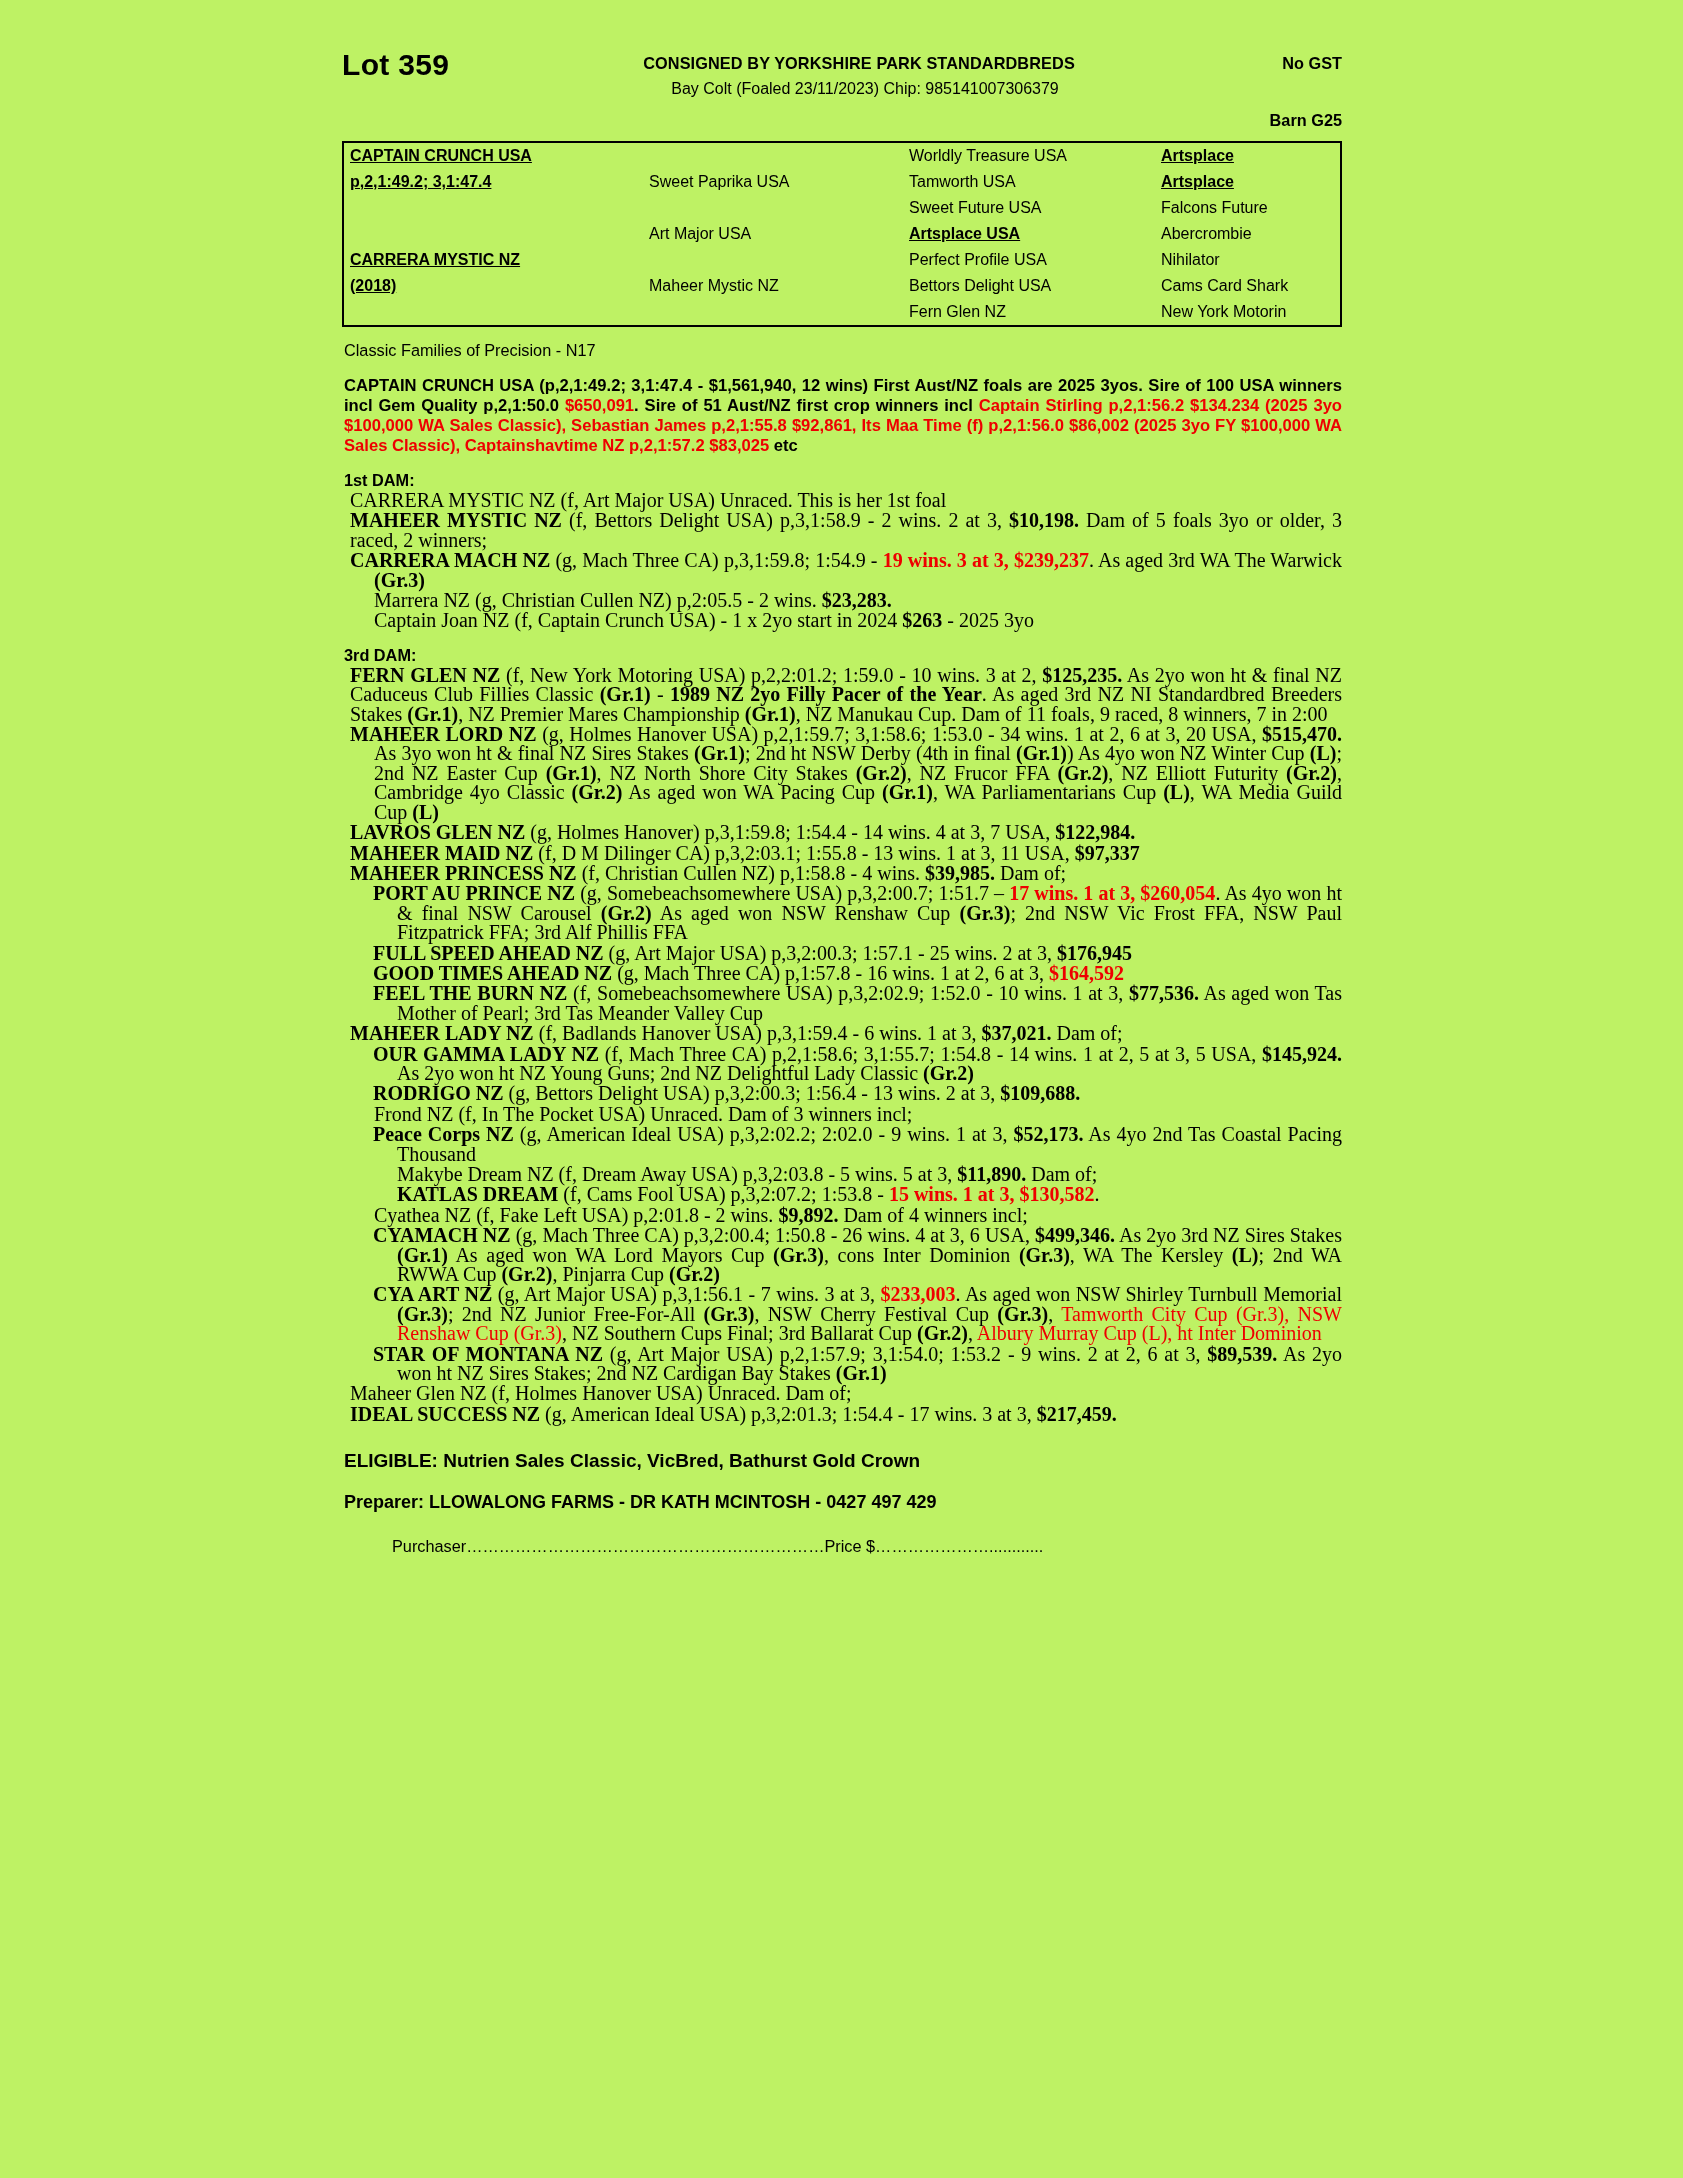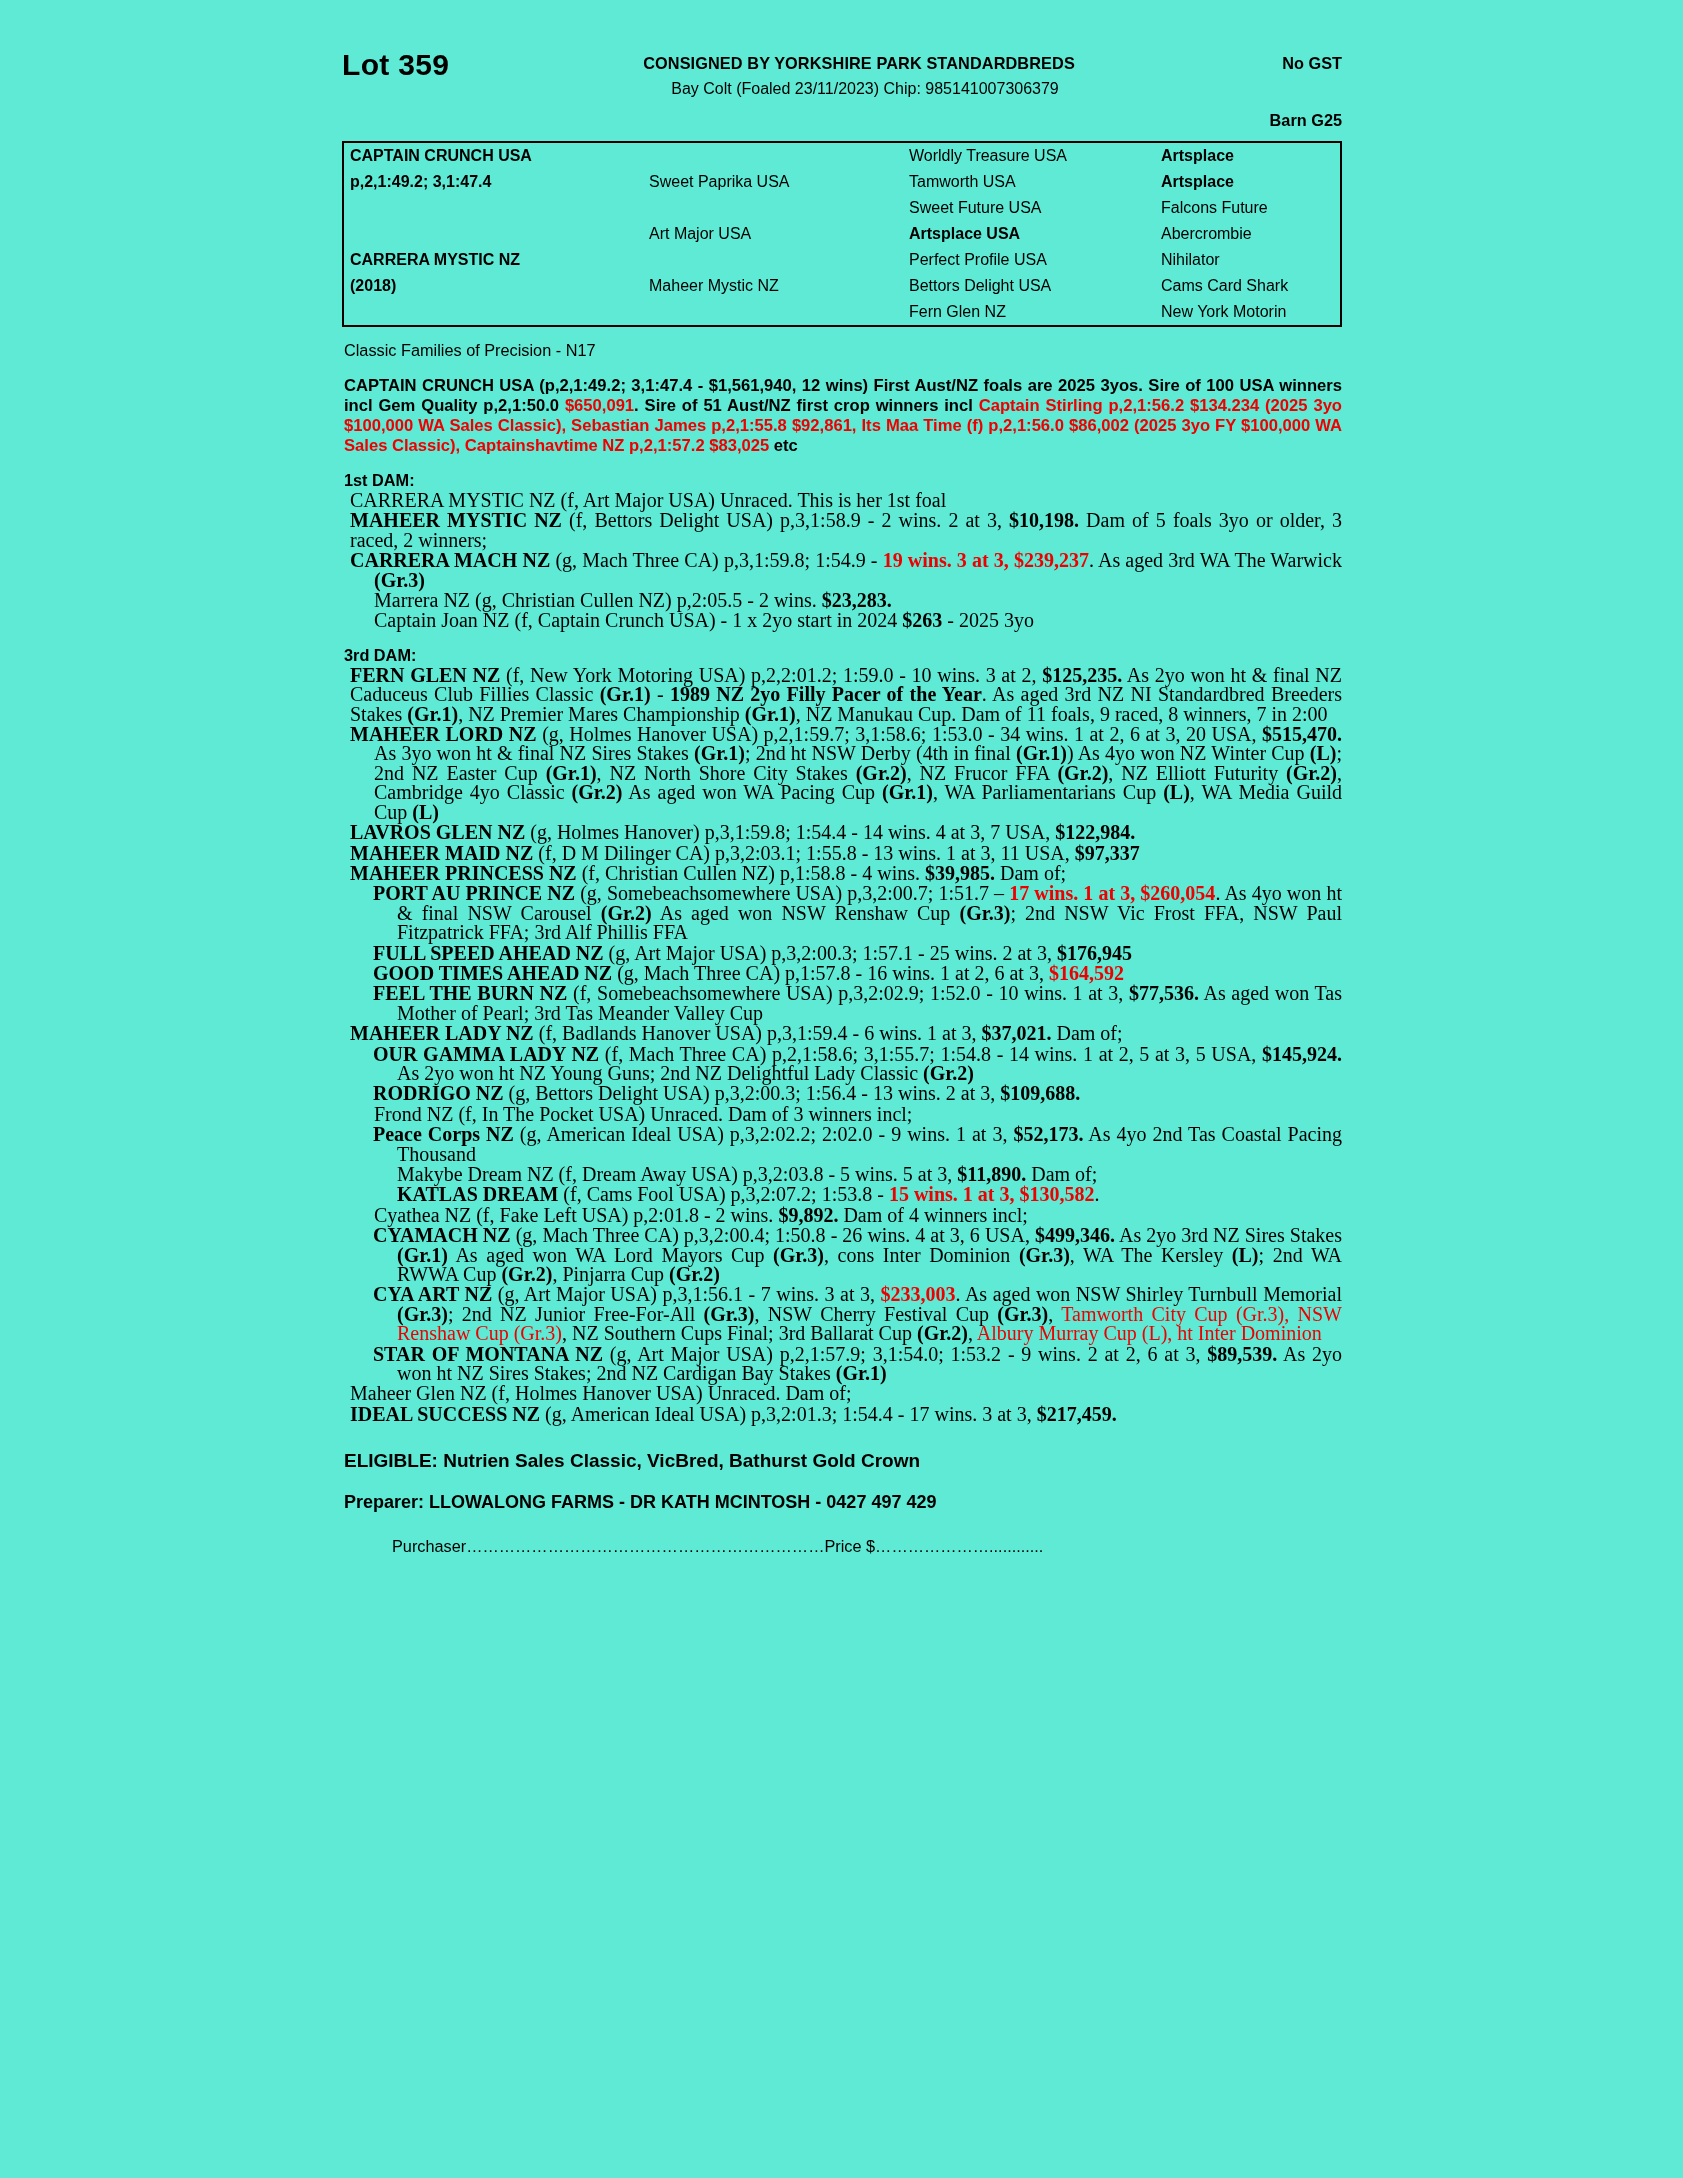--- a/index.html
+++ b/index.html
@@ -13,21 +13,21 @@
     font-family: "Liberation Sans", sans-serif;
     color: #000000;
     position: relative;
     overflow: hidden;
   }
   .page {
     position: absolute;
     left: 0; top: 0;
     width: 1683px;
     height: 2178px;
-    background: #5eead4;
+    background: #bef264;
   }
   .content {
     position: absolute;
     left: 342px;
     top: 40px;
     width: 1000px;
   }
   
   .header {
     position: relative;
@@ -86,21 +86,21 @@
     vertical-align: middle;
     height: 26px;
     line-height: 26px;
     white-space: nowrap;
     overflow: hidden;
   }
   td.c1 { width: 287px; font-weight: bold; padding-left: 12px; }
   td.c2 { width: 248px; }
   td.c3 { width: 240px; }
   td.c4 { width: 212px; }
-  .b { font-weight: bold; }
+  .b { font-weight: bold; text-decoration: underline; }
   
   .family-line {
     margin-top: 14px;
     font-size: 16.3px;
     padding-left: 2px;
   }
   .sire-para {
     margin-top: 16px;
     font-size: 16.6px;
     font-weight: bold;

